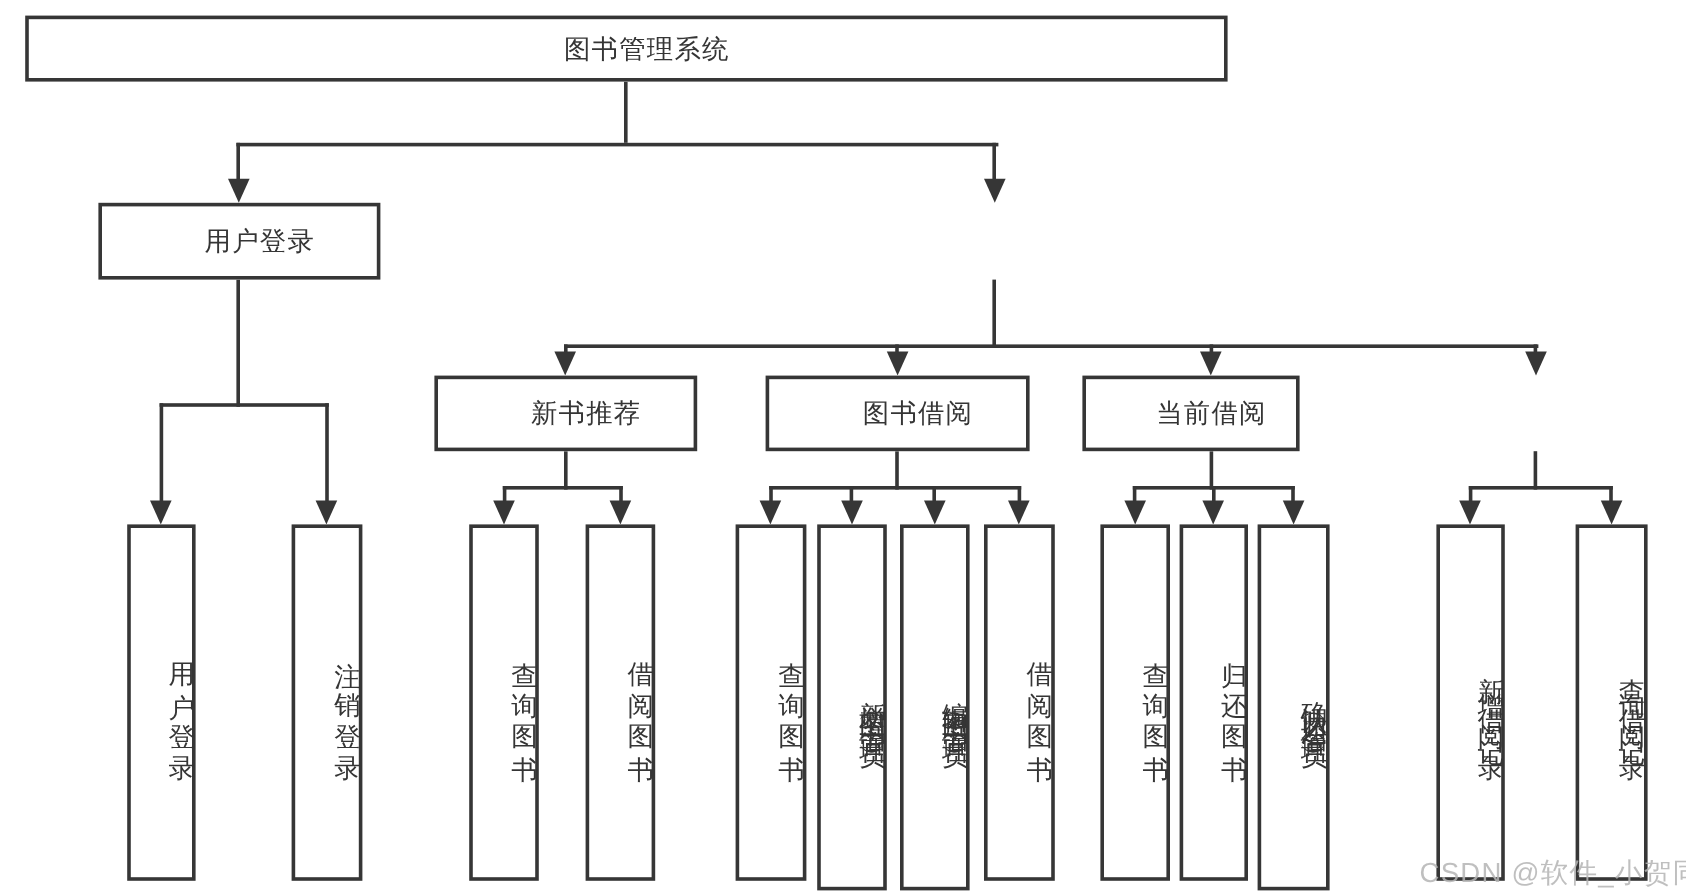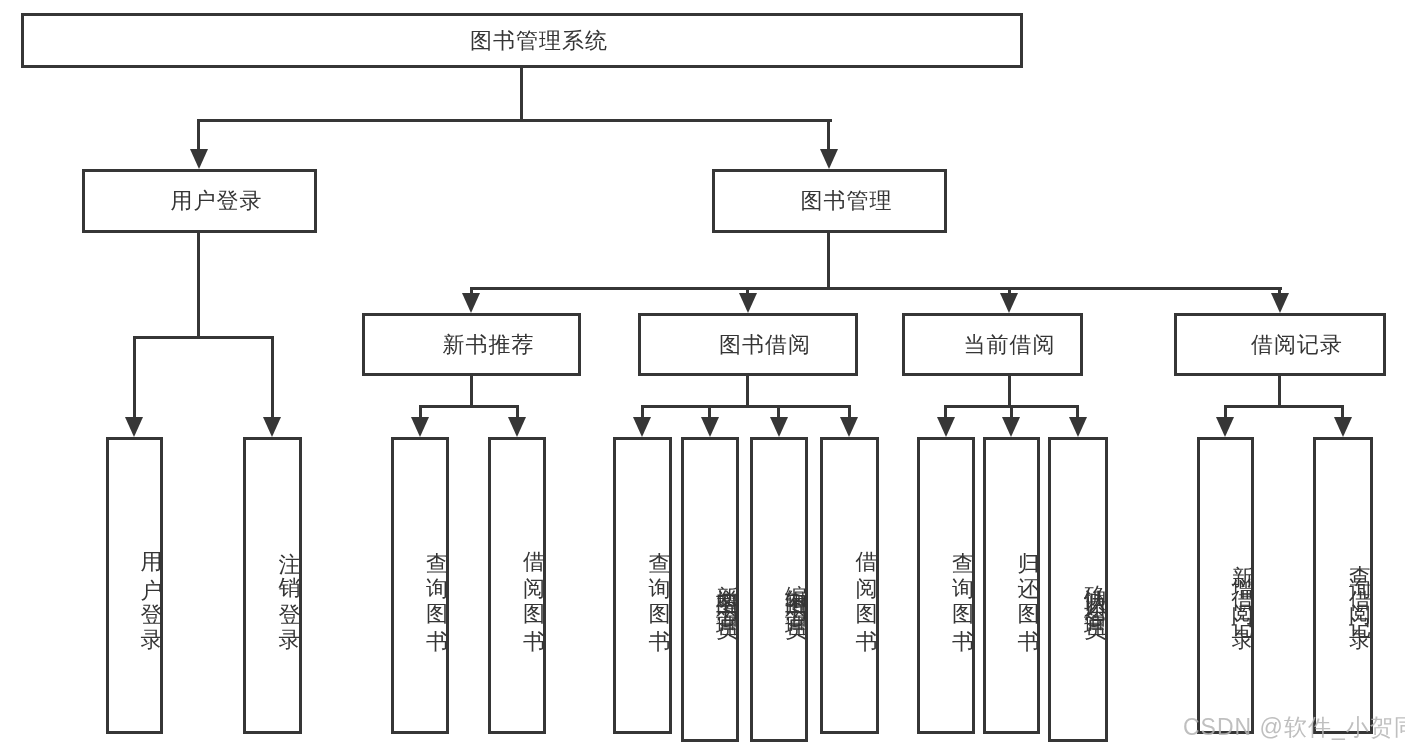--- a/index.html
+++ b/index.html
@@ -79,26 +79,24 @@
   .lf-12{left:1313px;width:60px;}
 </style>
 </head>
 <body>
 
 <div id="canvas">
 
   <div class="box root-box">图书管理系统</div>
 
   <div class="box n-user-login">用户登录</div>
-  <div class="box n-book-mgmt">图书管理</div>
 
   <div class="box n-l3-1">图书借阅</div>
   <div class="box n-l3-0">新书推荐</div>
   <div class="box n-l3-2">当前借阅</div>
-  <div class="box n-l3-3">借阅记录</div>
 
   <div class="box leaf lf-0 ls-wide">
       <span class="vtext">用户登录</span>
     </div>
   <div class="box leaf lf-1 ls-wide">
       <span class="vtext">注销登录</span>
     </div>
   <div class="box leaf lf-2 ls-wide">
       <span class="vtext">查询图书</span>
     </div>

